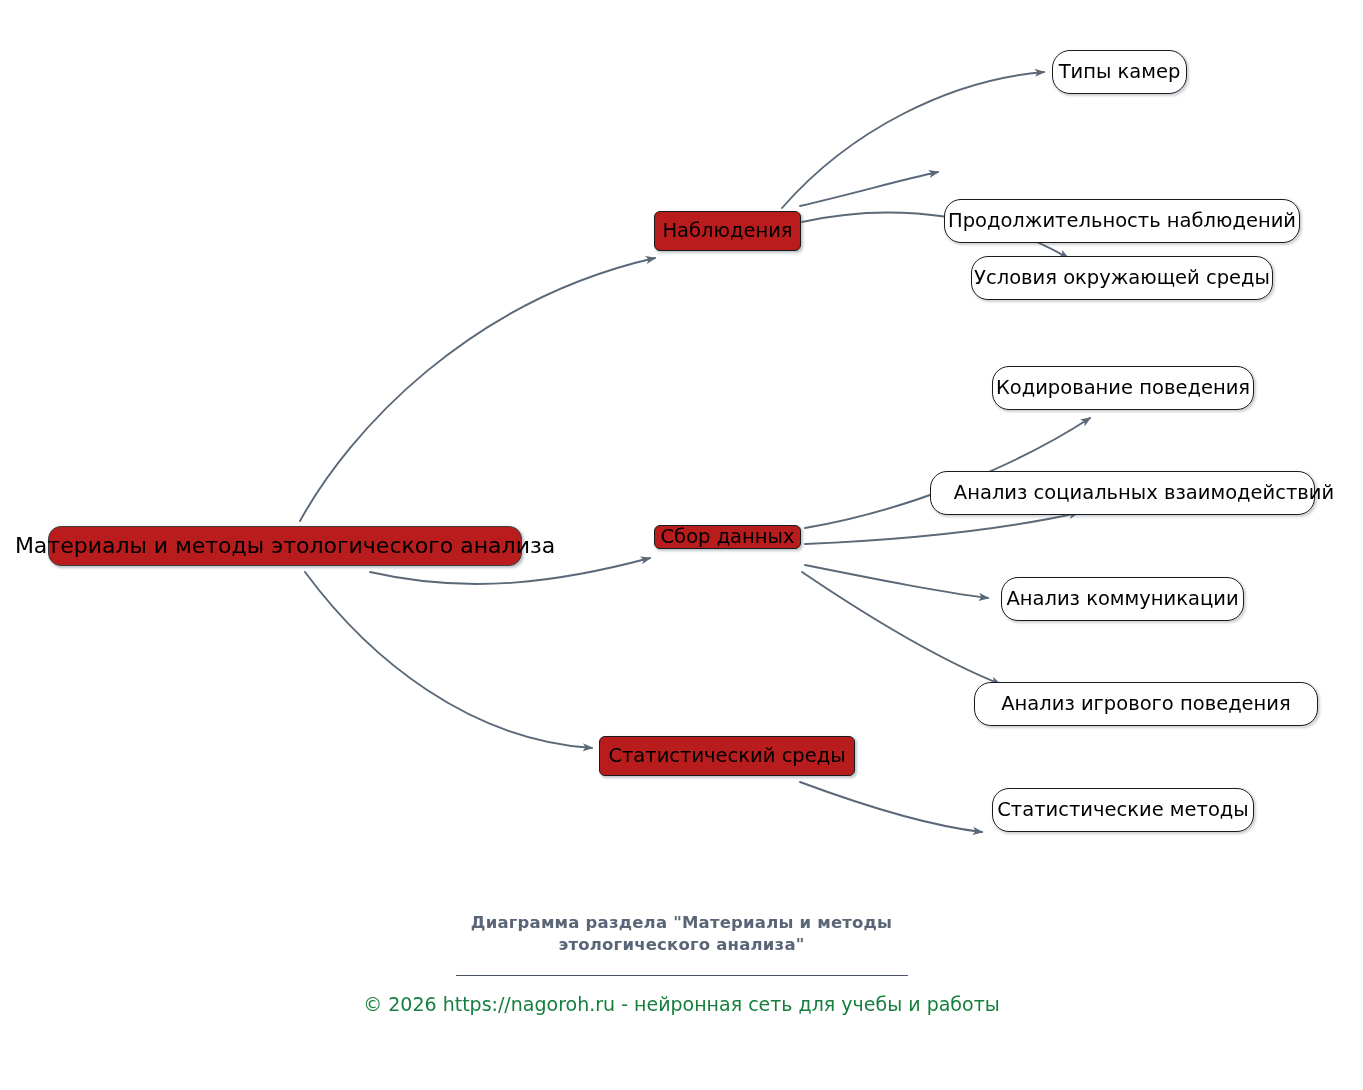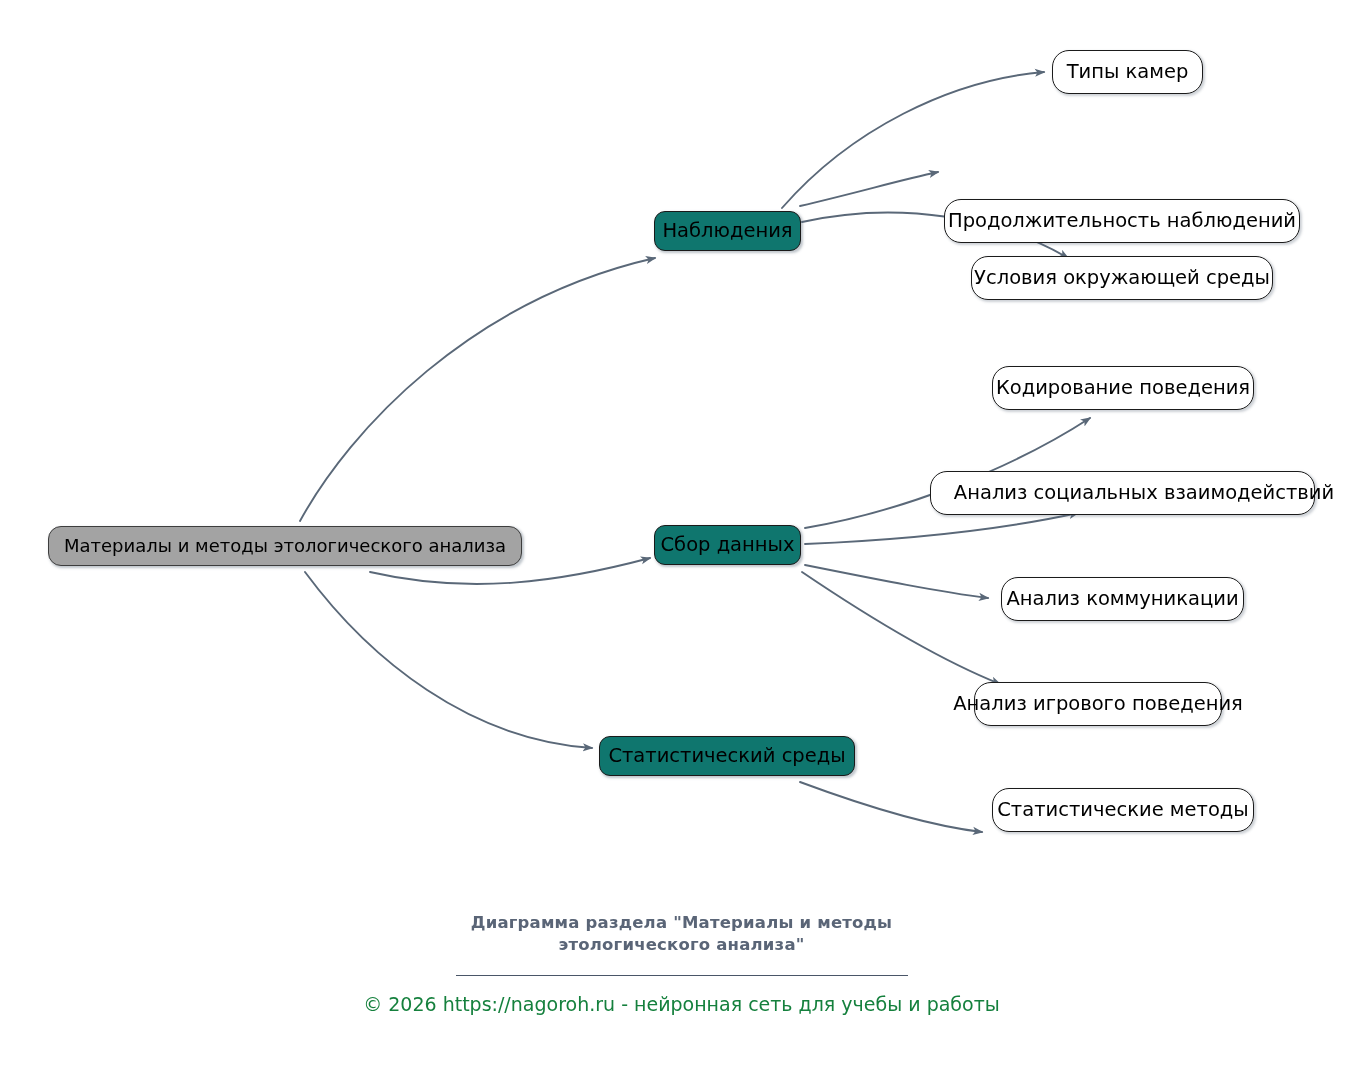--- a/index.html
+++ b/index.html
@@ -38,32 +38,32 @@
     position: absolute;
     box-sizing: border-box;
     display: flex;
     align-items: center;
     justify-content: center;
     white-space: nowrap;
     line-height: 1;
   }
 
   .node-root {
-    background: #a3a3a3;
+    background: #b91c1c;
     border: 1.3px solid #3d3d3d;
     border-radius: 13px;
     color: #000000;
-    font-size: 18px;
+    font-size: 22px;
     box-shadow: 1.5px 1.5px 2.5px rgba(90,104,120,0.38);
   }
 
   .node-branch {
-    background: #0f766e;
+    background: #b91c1c;
     border: 1.3px solid #1a1a1a;
-    border-radius: 11px;
+    border-radius: 6px;
     color: #000000;
     font-size: 19.5px;
     box-shadow: 1.5px 1.5px 2.5px rgba(90,104,120,0.38);
     justify-content: center;
   }
 
   .node-leaf {
     background: #ffffff;
     border: 1.4px solid #1b1b1b;
     border-radius: 17px;
@@ -143,29 +143,29 @@
   </svg>
 
   <div class="node node-root" style="left:48px; top:526px; width:474px; height:40px;">
     <span>Материалы и методы этологического анализа</span>
   </div>
 
   <div class="node node-branch" style="left:654px; top:211px; width:147px; height:40px;">
     <span>Наблюдения</span>
   </div>
 
-  <div class="node node-branch" style="left:654px; top:525px; width:147px; height:40px;">
+  <div class="node node-branch" style="left:654px; top:525px; width:147px; height:24px;">
     <span>Сбор данных</span>
   </div>
 
   <div class="node node-branch" style="left:599px; top:736px; width:256px; height:40px;">
     <span>Статистический среды</span>
   </div>
 
-  <div class="node node-leaf" style="left:1052px; top:50px; width:151px; height:44px;">
+  <div class="node node-leaf" style="left:1052px; top:50px; width:135px; height:44px;border-radius:18px;">
     <span>Типы камер</span>
   </div>
 
   <div class="node node-leaf" style="left:944px; top:155px; width:356px; height:44px;margin-top:44px;">
     <span>Продолжительность наблюдений</span>
   </div>
 
   <div class="node node-leaf" style="left:971px; top:256px; width:302px; height:44px;">
     <span>Условия окружающей среды</span>
   </div>
@@ -175,21 +175,21 @@
   </div>
 
   <div class="node node-leaf" style="left:930px; top:471px; width:385px; height:44px;padding-left:43px;">
     <span>Анализ социальных взаимодействий</span>
   </div>
 
   <div class="node node-leaf" style="left:1001px; top:577px; width:243px; height:44px;">
     <span>Анализ коммуникации</span>
   </div>
 
-  <div class="node node-leaf" style="left:974px; top:682px; width:248px; height:44px;">
+  <div class="node node-leaf" style="left:974px; top:682px; width:344px; height:44px;">
     <span>Анализ игрового поведения</span>
   </div>
 
   <div class="node node-leaf" style="left:992px; top:788px; width:262px; height:44px;">
     <span>Статистические методы</span>
   </div>
 
 </div>
 
 <div id="caption-block">

